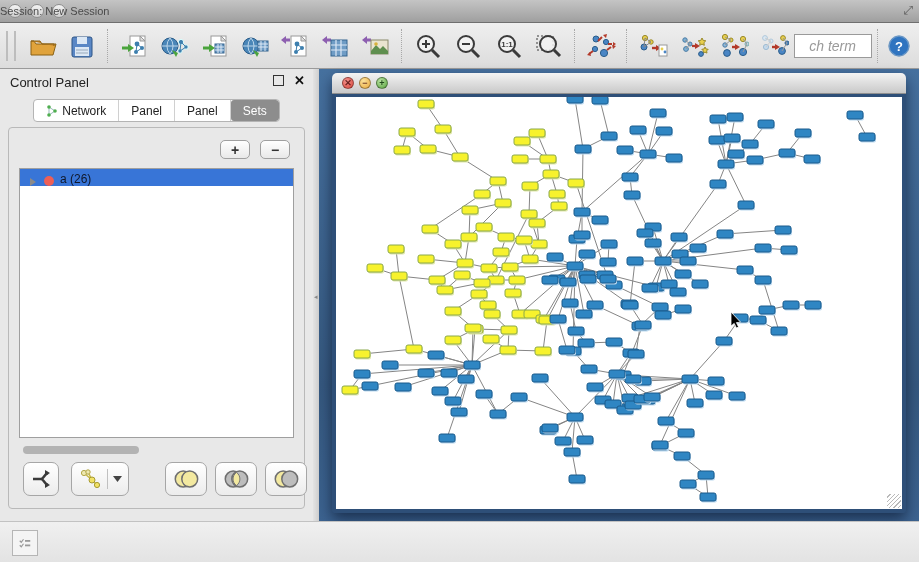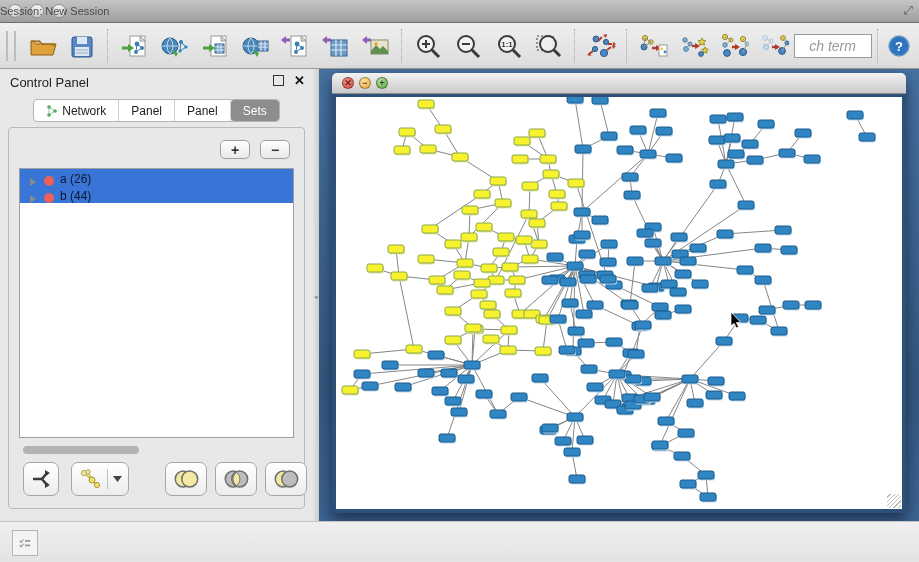--- a/index.html
+++ b/index.html
@@ -326,25 +326,20 @@
     <div class="cpbox">
       <div class="pmrow">
         <button class="pmbtn">+</button>
         <button class="pmbtn">−</button>
       </div>
       <div class="setlist" id="setlist-slot">
           <div class="setrow selected">
             <span class="arrowi"></span>
             <span class="setdot" style="background:#ee5f56"></span>
             <span>a (26)</span>
-          </div>
-          <div class="setrow selected">
-            <span class="arrowi"></span>
-            <span class="setdot" style="background:#ee5f56"></span>
-            <span>b (44)</span>
           </div>
         </div>
       <div class="hscroll">
           <div class="hthumb"></div>
         </div>
 
       <div class="setbtns">
         <button class="sbtn" style="width:38px;margin-left:8px">
           <svg width="22" height="22" viewBox="0 0 22 22">
             <path d="M3 11 h8 M11 11 C14 11 14 6 18 5 M11 11 C14 11 14 16 18 17" stroke="#3a3a3a" stroke-width="2.4" fill="none"></path>

